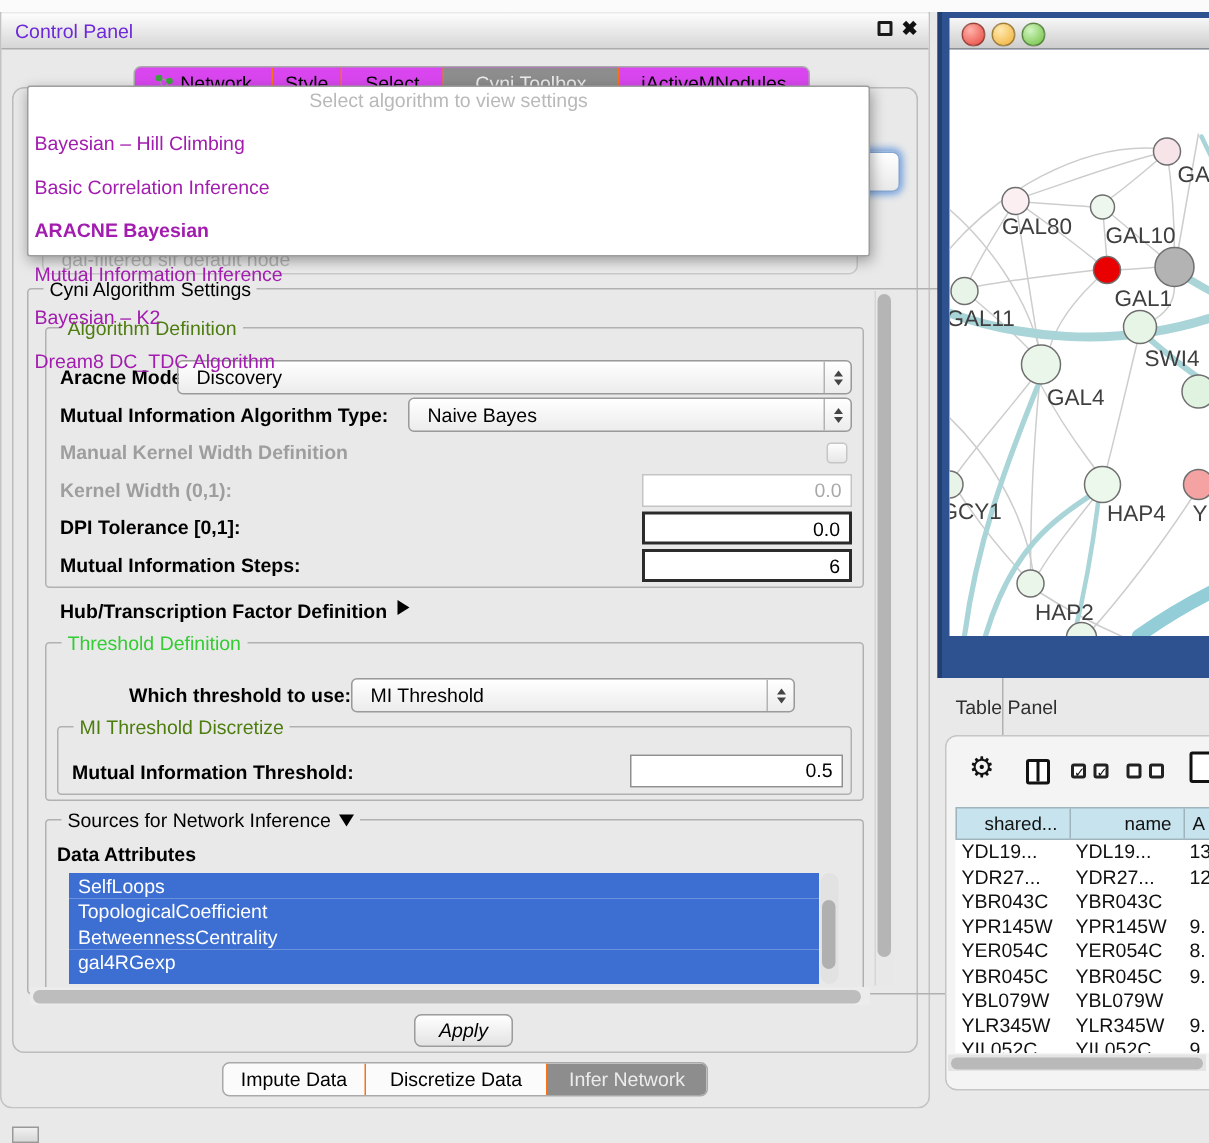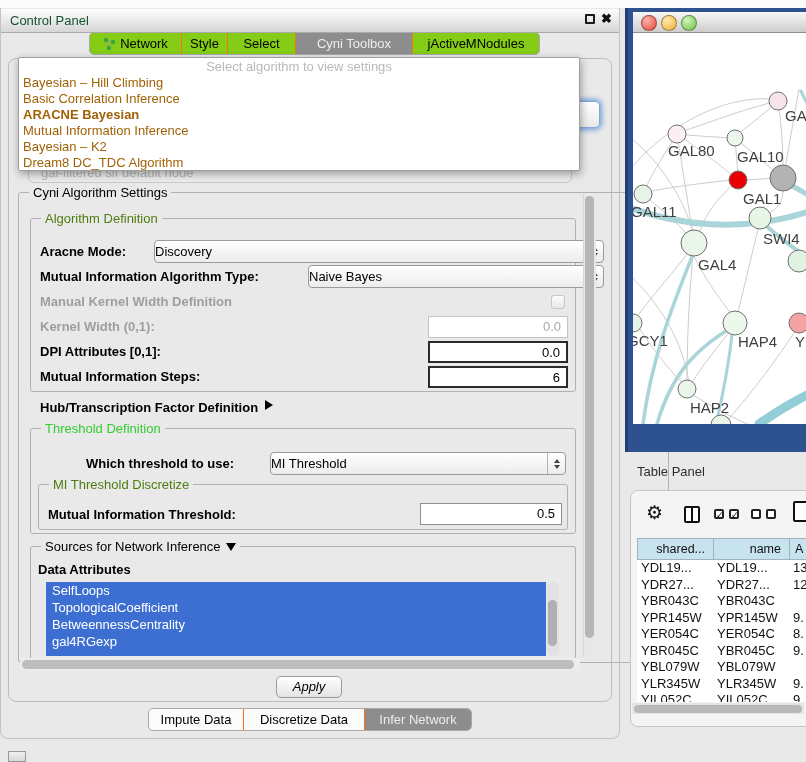--- a/index.html
+++ b/index.html
@@ -6,68 +6,68 @@
   body{width:806px;height:762px;position:relative;overflow:hidden;background:#e9e9e9;
        font-family:"Liberation Sans",sans-serif;-webkit-font-smoothing:antialiased;}
   .abs{position:absolute;box-sizing:border-box;}
 
   
   #top-strip{left:0;top:0;width:806px;height:8px;background:#fbfbfb;}
   #control-panel{left:0;top:8px;width:620px;height:731px;border:1px solid #c3c3c3;
                  border-top:none;border-radius:0 0 8px 8px;background:#e9e9e9;}
   #cp-titlebar{left:1px;top:9px;width:618px;height:24px;
                background:linear-gradient(#fdfdfd,#d6d6d6);border-bottom:1px solid #ababab;}
-  #cp-title{left:10px;top:13px;font-size:13px;color:#14532d;}
+  #cp-title{left:10px;top:13px;font-size:13px;color:#6d28d9;}
   #float-btn{left:585px;top:14px;width:10px;height:10px;border:2px solid #1a1a1a;border-radius:1px;}
   #close-btn{left:601px;top:11px;font-size:13px;font-weight:bold;color:#111;cursor:default;}
 
   
-  #tabbar{left:89px;top:32px;height:23px;display:flex;border:1px solid #a9a9a9;border-radius:5px;
-          overflow:hidden;background:#84cc16;}
+  #tabbar{left:89px;top:44px;height:23px;display:flex;border:1px solid #a9a9a9;border-radius:5px;
+          overflow:hidden;background:#d946ef;}
   .seg{height:100%;line-height:21px;text-align:center;font-size:13px;color:#000;
        border-left:1px solid #f97316;display:flex;align-items:center;justify-content:center;gap:4px;}
   .seg:first-child{border-left:none;}
   .seg.sel{background:#8d8d8d;color:#ececec;}
   #seg-network{width:91px;} #seg-style{width:45px;} #seg-select{width:67px;}
   #seg-cyni{width:116px;} #seg-jactive{width:126px;}
 
   #tab-panel{left:8px;top:58px;width:604px;height:644px;border:1px solid #bcbcbc;border-radius:8px;}
 
   
   #bg-combo-blue{left:300px;top:101px;width:300px;height:27px;border:1px solid #85a7d2;border-radius:5px;
                  background:linear-gradient(#ffffff,#e9e9e9);box-shadow:0 0 5px 2px rgba(100,150,220,.85);z-index:5;}
   #bg-combo-gray{left:28px;top:157px;width:544px;height:26px;border:1px solid #c9c9c9;border-radius:6px;
                  background:#ececec;z-index:5;color:#b5b5b5;font-size:13px;line-height:30px;padding-left:12px;}
 
   
   #popup{left:18px;top:57px;width:562px;height:114px;background:#fff;border:1px solid #9e9e9e;
          border-radius:2px;box-shadow:1px 3px 9px rgba(0,0,0,.35);z-index:10;}
   .dd-placeholder{height:17px;line-height:17px;text-align:center;color:#b9b9b9;font-size:13px;}
-  .dd-item{height:16px;line-height:16px;padding-left:4px;font-size:13px;color:#a16207;white-space:nowrap;}
+  .dd-item{height:16px;line-height:16px;padding-left:4px;font-size:13px;color:#a21caf;white-space:nowrap;margin-top:13px;}
   .dd-bold{font-weight:bold;}
 
   
   .group{border:1px solid #b1b1b1;border-radius:3px;}
   .legend{position:absolute;top:-8px;left:10px;background:#e9e9e9;padding:0 4px;font-size:13px;
           white-space:nowrap;display:flex;align-items:center;gap:5px;}
   .legend-blue{color:#4d7c0f;} .legend-green{color:#33cc33;}
 
   #cyni-group{left:18px;top:192px;width:651px;height:471px;}
   #algdef-group{left:30px;top:218px;width:546px;height:174px;}
   #threshold-group{left:30px;top:428px;width:546px;height:106px;}
   #mith-group{left:38px;top:484px;width:530px;height:46px;}
   #sources-group{left:30px;top:546px;width:546px;height:117px;border-bottom:none;}
 
   .lbl{position:absolute;font-size:13px;font-weight:bold;color:#000;white-space:nowrap;}
   .lbl-dis{color:#9e9e9e;}
 
   
   .combo{position:absolute;box-sizing:border-box;height:23px;border:1px solid #9a9a9a;border-radius:4px;
          background:linear-gradient(#ffffff,#ececec);font-size:13px;color:#000;line-height:21px;
-         overflow:hidden;margin-left:36px;}
+         padding-left:12px;overflow:hidden;}
   .combo .arrows{position:absolute;right:0;top:0;bottom:0;width:17px;border-left:1px solid #b3b3b3;
                  display:flex;flex-direction:column;align-items:center;justify-content:center;gap:2px;}
   .tri-up{width:0;height:0;border-left:3.5px solid transparent;border-right:3.5px solid transparent;
           border-bottom:4.5px solid #444;}
   .tri-down{width:0;height:0;border-left:3.5px solid transparent;border-right:3.5px solid transparent;
             border-top:4.5px solid #444;}
   #combo-aracne{left:118px;top:240px;width:450px;}
   #combo-mitype{left:272px;top:265px;width:296px;}
   #combo-which{left:234px;top:452px;width:296px;}
 
@@ -223,21 +223,21 @@
   <span>Naive Bayes</span>
   <span class="arrows">
       <i class="tri-up"></i>
       <i class="tri-down"></i>
     </span>
 </div>
 <div class="lbl lbl-dis abs" style="left:40px;top:294px">Manual Kernel Width Definition</div>
 <div class="abs" id="kernel-checkbox"></div>
 <div class="lbl lbl-dis abs" style="left:40px;top:319px">Kernel Width (0,1):</div>
 <div class="field" id="field-kernel">0.0</div>
-<div class="lbl abs" style="left:40px;top:344px">DPI Attributes [0,1]:</div>
+<div class="lbl abs" style="left:40px;top:344px">DPI Tolerance [0,1]:</div>
 <div class="field" id="field-dpi">0.0</div>
 <div class="lbl abs" style="left:40px;top:369px">Mutual Information Steps:</div>
 <div class="field" id="field-steps">6</div>
 
 <div class="abs" id="hub-row">
   <span class="txt">Hub/Transcription Factor Definition</span>
   <span class="tri-right"></span>
 </div>
 
 <div class="abs group" id="threshold-group">

